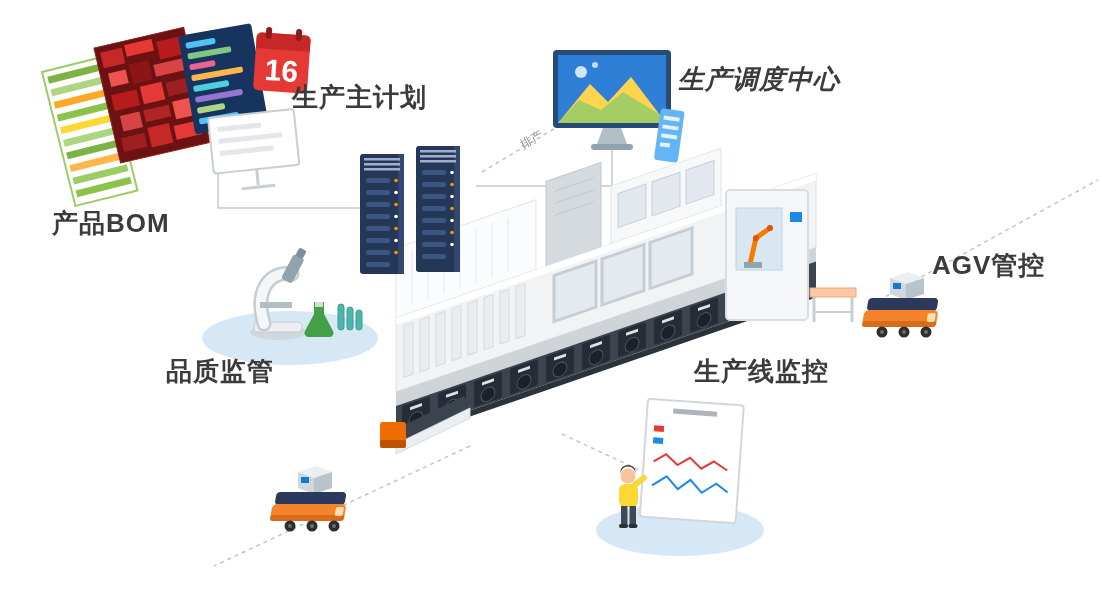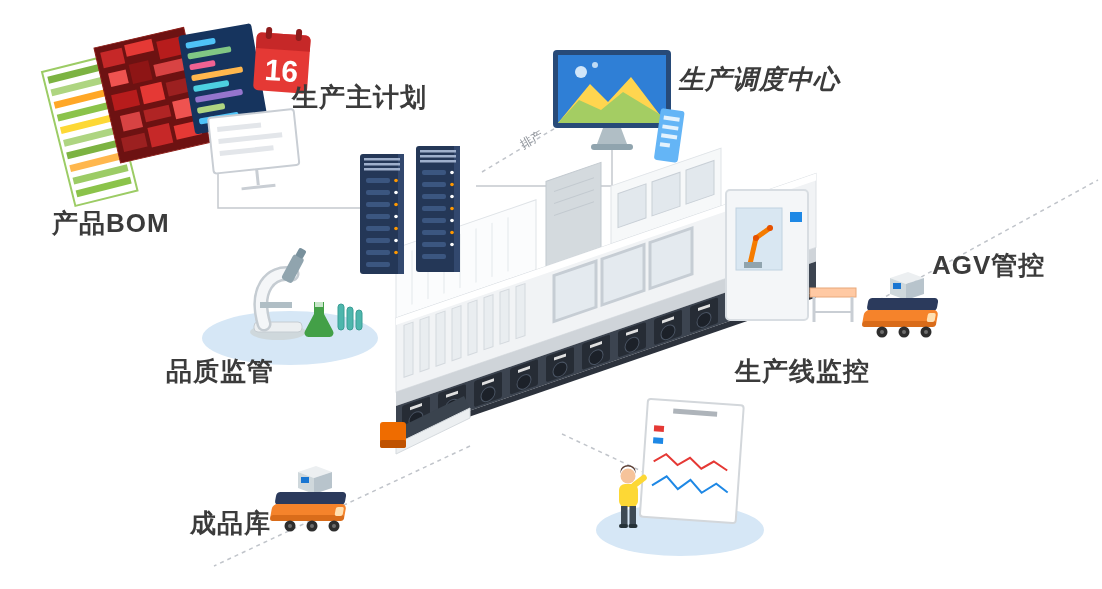--- a/index.html
+++ b/index.html
@@ -372,16 +372,15 @@
       <circle cx="66" cy="64" r="5.5" fill="#2d2d2d"></circle>
         <circle cx="66" cy="64" r="2" fill="#6d6d6d"></circle>
     </svg>
   </div>
 
   <div class="lbl" style="left:52px;top:206px;">产品BOM</div>
   <div class="lbl" style="left:292px;top:80px;">生产主计划</div>
   <div class="lbl" style="left:678px;top:62px;font-style:italic;">生产调度中心</div>
   <div class="lbl" style="left:932px;top:248px;">AGV管控</div>
   <div class="lbl" style="left:166px;top:354px;font-family:Liberation Serif, serif;">品质监管</div>
-  <div class="lbl" style="left:694px;top:354px;margin-left:41px;">生产线监控</div>
-  <div class="lbl" style="left:190px;top:506px;">成品库</div>
+  <div class="lbl" style="left:694px;top:354px;">生产线监控</div>
 
 </div>
 
 </body></html>

